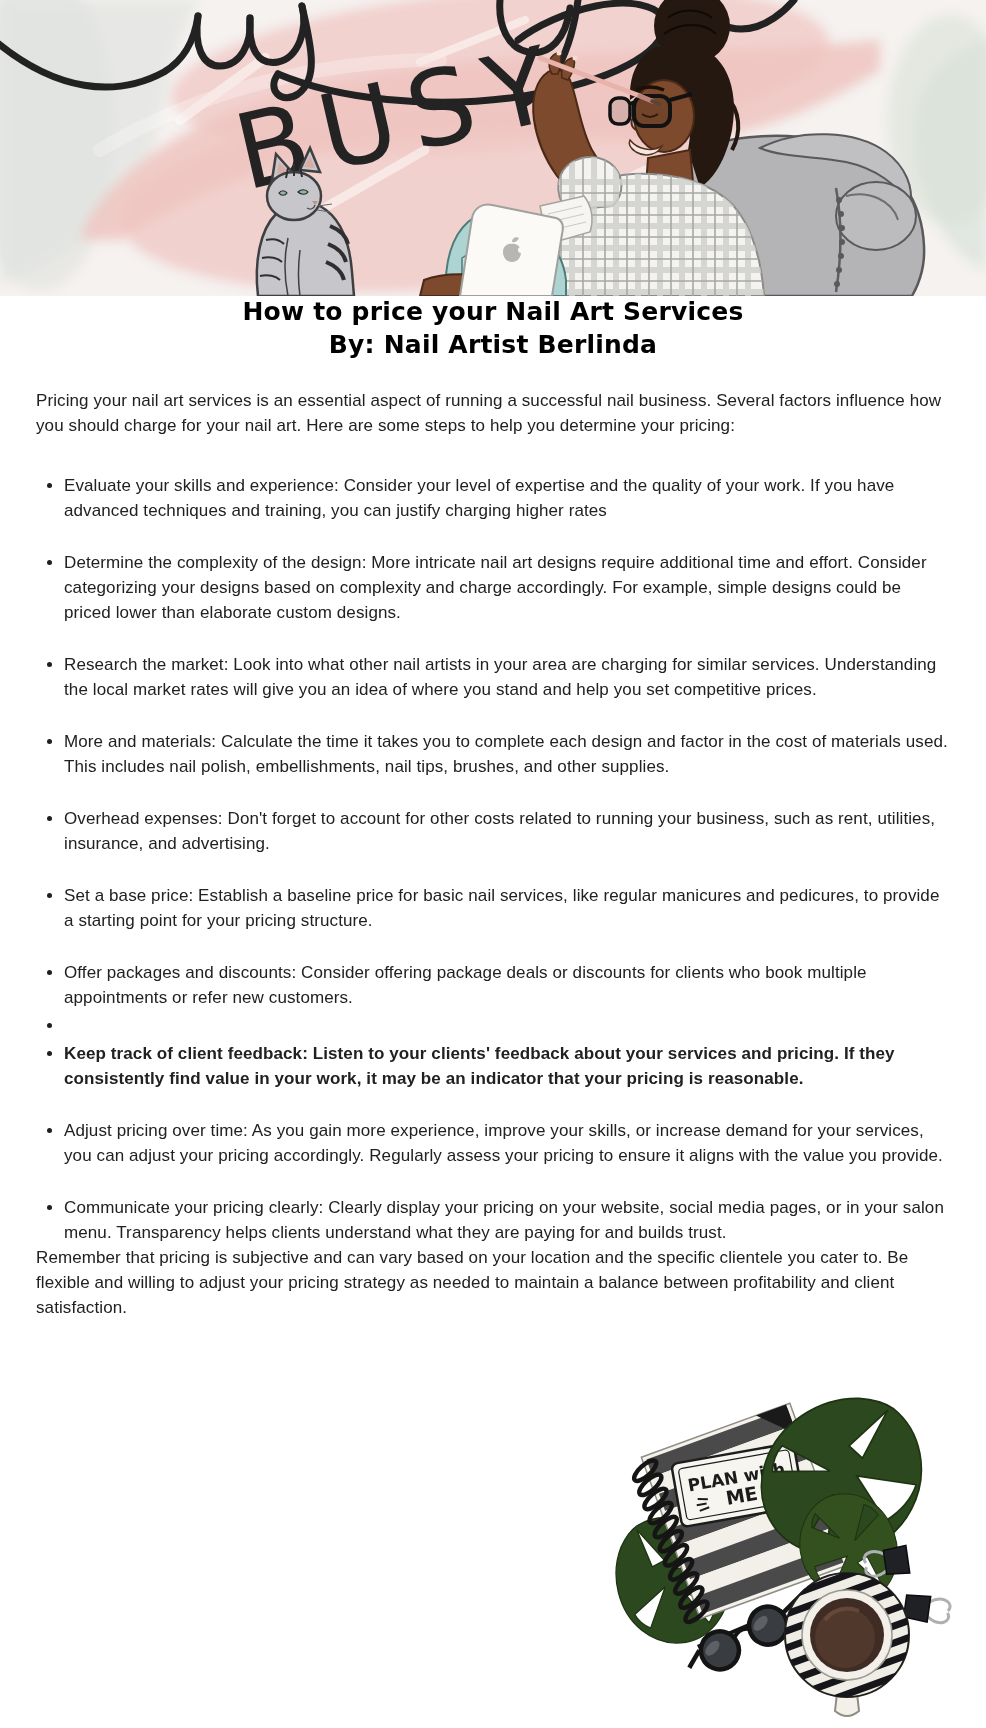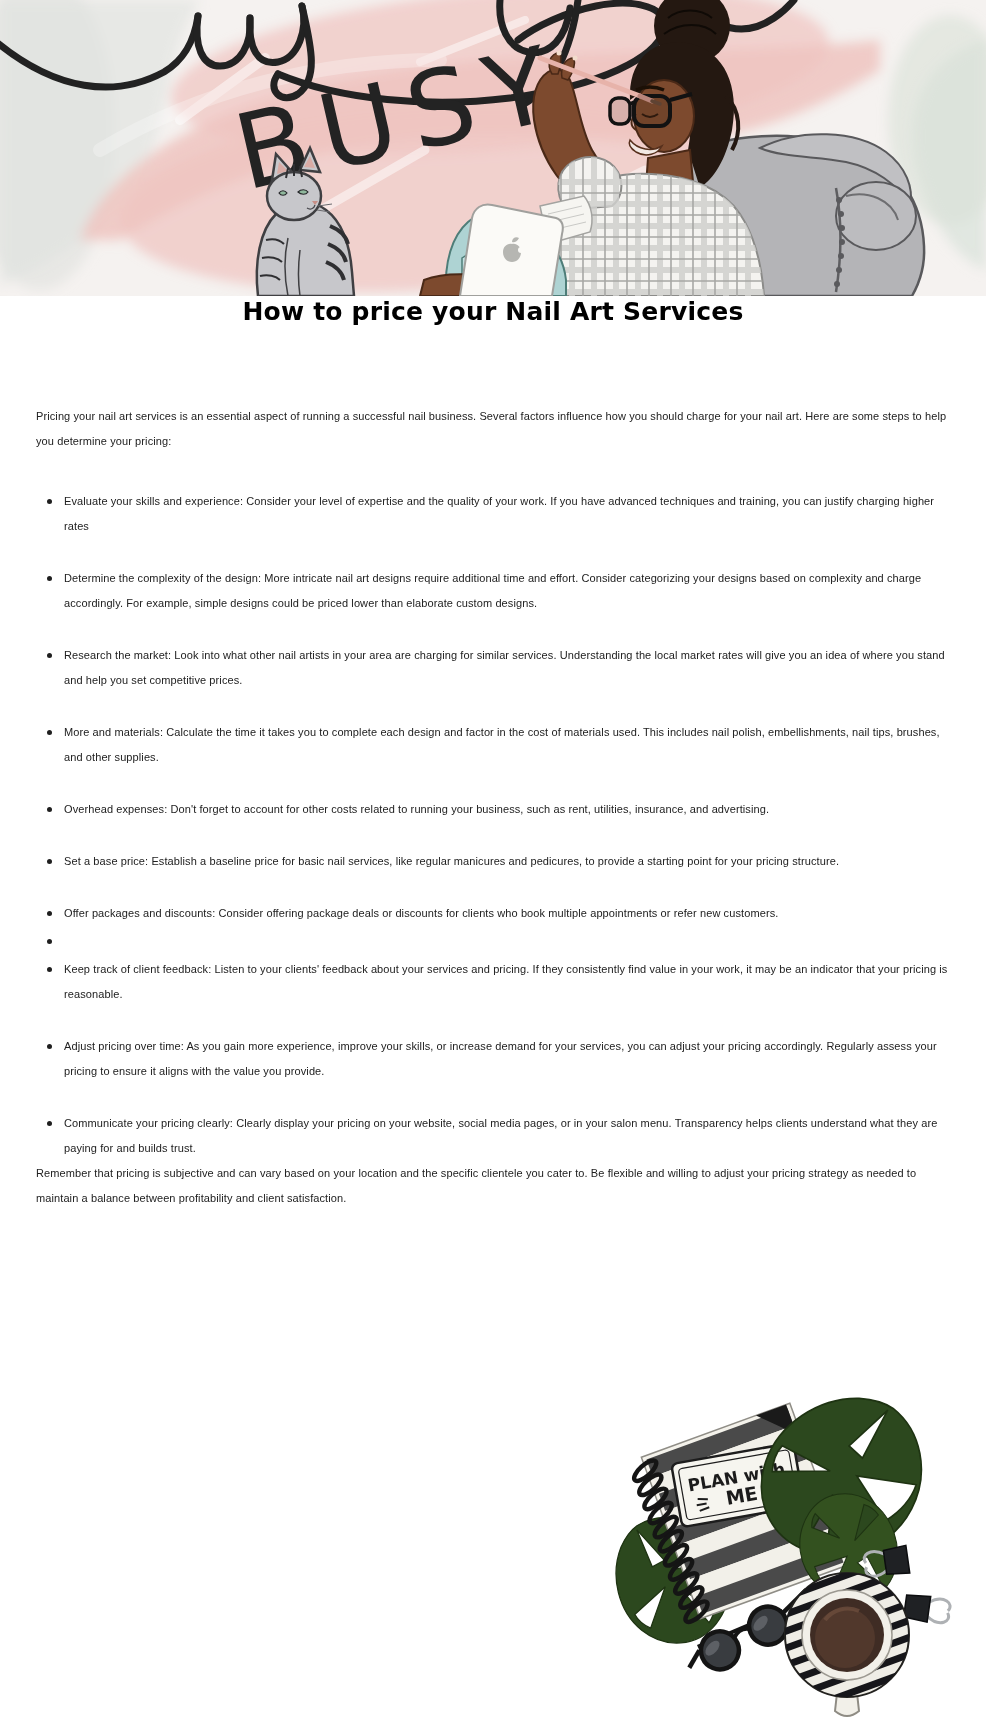--- a/index.html
+++ b/index.html
@@ -3,27 +3,27 @@
 <meta charset="utf-8">
 <style>
   html,body{margin:0;padding:0;background:#fff;}
   .page{position:relative;width:986px;height:1728px;background:#ffffff;overflow:hidden;
         font-family:"Liberation Sans",sans-serif;color:#1f1f1f;}
   .banner{position:absolute;left:0;top:0;width:986px;height:296px;overflow:hidden;}
   .banner svg{display:block;}
   .title-wrap{position:absolute;top:295px;left:0;width:100%;text-align:center;color:#000000;
               font-family:"DejaVu Sans",sans-serif;font-weight:bold;}
   .title-wrap h1,.title-wrap h2{margin:0;font-size:25px;line-height:33px;letter-spacing:.2px;}
-  .article{position:absolute;left:36px;top:404px;width:916px;font-size:11px;line-height:25px;
+  .article{position:absolute;left:36px;top:388px;width:916px;font-size:17px;line-height:25px;
            letter-spacing:.1px;color:#212121;}
   .article p{margin:0;}
   ul.points{list-style:none;margin:35px 0 0 0;padding:0;}
   ul.points li{position:relative;padding-left:28px;margin-top:27px;min-height:25px;}
   ul.points li:first-child{margin-top:0;}
-  ul.points li.tight{margin-top:3px;}
+  ul.points li.tight{margin-top:3px;font-weight:bold;}
   ul.points li::before{content:"";position:absolute;left:11px;top:10px;width:5px;height:5px;
                        border-radius:50%;background:#1f1f1f;}
   p.outro{}
   .footer-art{position:absolute;left:575px;top:1395px;width:411px;height:333px;}
 </style>
 </head>
 <body>
 
 <div class="page">
 
@@ -193,20 +193,21 @@
           <path d="M266,240 C274,238 280,240 284,244" stroke-width="2"></path>
           <path d="M262,258 C270,256 278,258 282,262" stroke-width="2"></path>
           <path d="M260,276 C268,274 276,276 280,280" stroke-width="2"></path>
         </g>
       </g>
     </svg>
   </div>
 
   <div class="title-wrap">
     <h1>How to price your Nail Art Services</h1>
+    <h2>By: Nail Artist Berlinda</h2>
   </div>
 
   <div class="article">
     <p class="intro">Pricing your nail art services is an essential aspect of running a successful nail business. Several factors influence how you should charge for your nail art. Here are some steps to help you determine your pricing:</p>
     <ul class="points">
 
         <li><span>Evaluate your skills and experience: Consider your level of expertise and the quality of your work. If you have advanced techniques and training, you can justify charging higher rates</span></li>
 
         <li><span>Determine the complexity of the design: More intricate nail art designs require additional time and effort. Consider categorizing your designs based on complexity and charge accordingly. For example, simple designs could be priced lower than elaborate custom designs.</span></li>
 

